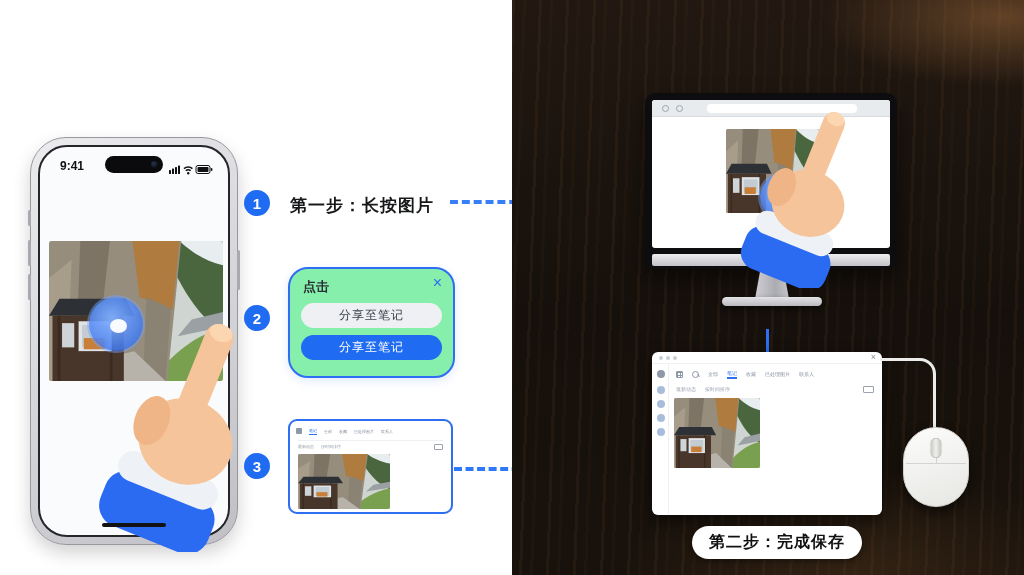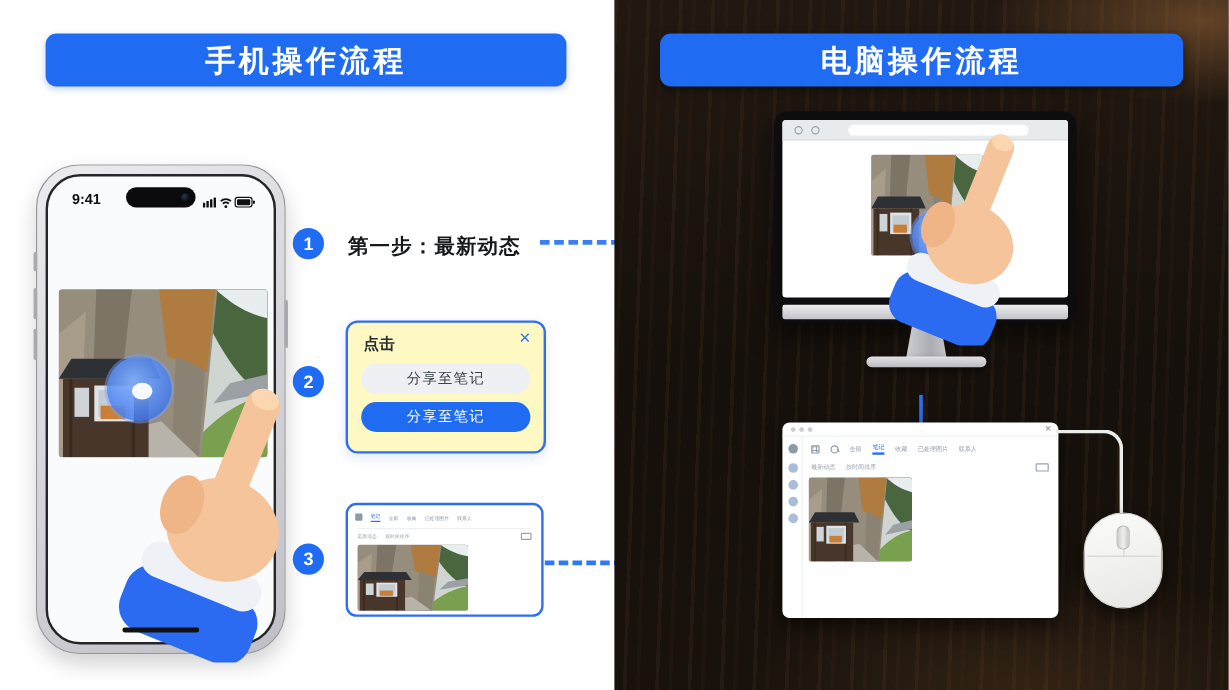--- a/index.html
+++ b/index.html
@@ -62,22 +62,22 @@
   .hand-slot svg { width:100%; height:100%; display:block; }
   .hand-phone { left:58px; top:160px; width:170px; height:245px; }
   .hand-monitor { position:absolute; left:228px; top:100px; width:132px; height:188px; z-index:6; }
 
   
   .stepnum { position:absolute; left:244px; width:26px; height:26px; border-radius:50%; background:#1f6bf2;
     color:#fff; font-size:15px; font-weight:bold; display:flex; align-items:center; justify-content:center; }
   .steplabel { position:absolute; font-size:17px; font-weight:bold; color:#17181a; letter-spacing:1px; white-space:nowrap; }
 
   
-  .dialog { position:absolute; left:288px; top:267px; width:167px; height:111px; background:#fef9c3;
-    border:2px solid #2e6ef2; border-radius:10px; box-shadow:0 3px 10px rgba(40,100,230,.14); }
+  .dialog { position:absolute; left:288px; top:267px; width:167px; height:111px; background:#86efac;
+    border:2px solid #2e6ef2; border-radius:20px; box-shadow:0 3px 10px rgba(40,100,230,.14); }
   .dlg-title { position:absolute; left:13px; top:9px; font-size:13px; font-weight:bold; color:#2b2f36; }
   .dlg-close { position:absolute; right:11px; top:4px; font-size:16px; color:#2e6ef2; cursor:pointer; line-height:1.2; }
   .dlg-btn { position:absolute; left:11px; right:11px; height:25px; border-radius:13px; border:none;
     font-size:12px; display:flex; align-items:center; justify-content:center; letter-spacing:1px; }
   .dlg-btn.sec { top:34px; background:#eef0f3; color:#3a414b; }
   .dlg-btn.pri { top:66px; background:#1f6bf2; color:#fff; }
 
   
   .mini-win { position:absolute; left:288px; top:419px; width:165px; height:95px; background:#fff;
     border:2px solid #2e6ef2; border-radius:9px; overflow:hidden; }
@@ -157,23 +157,20 @@
   .cable { position:absolute; left:368px; top:358px; width:56px; height:70px;
     border-top:3px solid #ecedeb; border-right:3px solid #ecedeb; border-top-right-radius:16px; }
 </style>
 </head>
 <body>
 
 <div class="stage">
 
   <section class="panel-left">
 
-    <div class="banner l">
-      <span>手机操作流程</span>
-    </div>
 
     <div class="phone">
       <span class="btn-side" style="left:-3px; top:72px; height:16px;"></span>
       <span class="btn-side" style="left:-3px; top:102px; height:26px;"></span>
       <span class="btn-side" style="left:-3px; top:136px; height:26px;"></span>
       <span class="btn-side" style="right:-3px; top:112px; height:40px;"></span>
       <div class="screen">
         <span class="ph-time">9:41</span>
         <span class="ph-status">
           <svg width="44" height="11" viewBox="0 0 44 11">
@@ -230,21 +227,21 @@
   </svg>
 </div>
 
         <div class="home-bar"></div>
       </div>
     </div>
 
     <div class="stepnum" style="top:190px;">
       <span>1</span>
     </div>
-    <div class="steplabel" style="left:290px; top:194px;">第一步：最新动态</div>
+    <div class="steplabel" style="left:290px; top:194px;">第一步：长按图片</div>
 
     <div class="dialog">
       <span class="dlg-title">点击</span>
       <span class="dlg-close">×</span>
       <div class="dlg-btn sec">分享至笔记</div>
       <div class="dlg-btn pri">分享至笔记</div>
     </div>
 
     <div class="stepnum" style="top:305px;">
       <span>2</span>
@@ -298,23 +295,20 @@
       <span class="head"></span>
     </div>
     <div class="arrow arrow2">
       <span class="line"></span>
       <span class="head"></span>
     </div>
   </section>
 
   <section class="panel-right">
 
-    <div class="banner r">
-      <span>电脑操作流程</span>
-    </div>
 
     <div class="monitor">
       <div class="m-screen">
         <div class="browser-bar">
           <span class="bb-ico" style="left:10px;"></span>
           <span class="bb-ico" style="left:24px;"></span>
           <span class="bb-search"></span>
         </div>
         <div class="photo-slot pp-monitor">
   <svg viewBox="0 0 200 150" preserveAspectRatio="none">
@@ -417,14 +411,15 @@
 </div>
     </div>
 
     <div class="cable"></div>
     <div class="mouse">
       <span class="seam"></span>
       <span class="stem"></span>
       <span class="wheel"></span>
     </div>
 
+    <div class="pill pill2">第二步：完成保存</div>
   </section>
 </div>
 
 </body></html>

